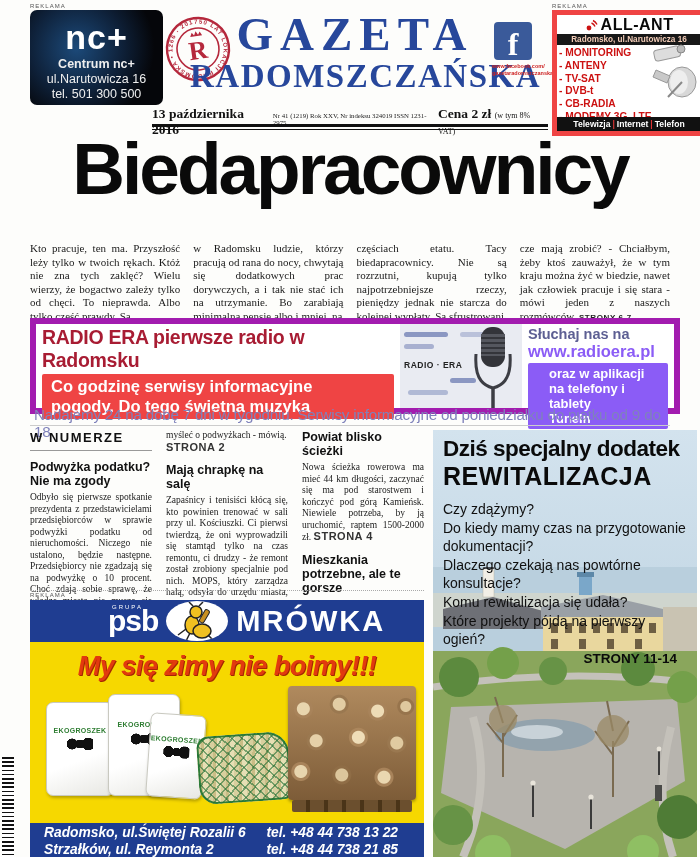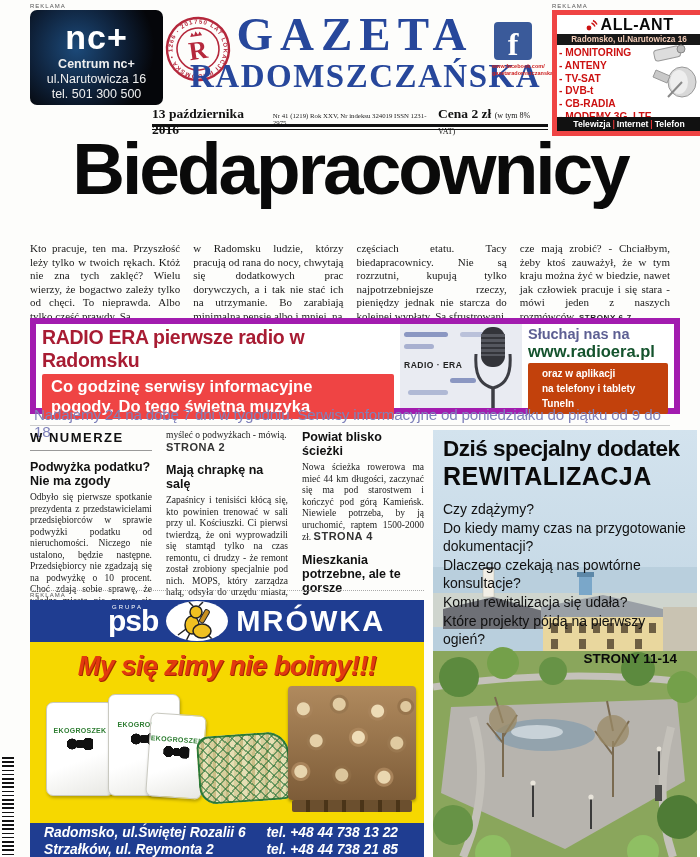--- a/index.html
+++ b/index.html
@@ -47,22 +47,22 @@
   
   #radio{left:30px;top:318px;width:638px;height:84px;border:6px solid #a21caf;display:flex;background:#fff;}
   #radio .lft{width:352px;padding:2px 6px;}
   #radio .lft .t{color:#a81c33;font-size:19.5px;font-weight:800;letter-spacing:-0.3px;}
   #radio .pbox{background:#ef4444;color:#fff;font-weight:700;font-size:16.5px;line-height:19.5px;padding:3px 9px;margin-top:2px;border-radius:2px;}
   #radio .mid{width:122px;position:relative;background:#e9ebf2;overflow:hidden;}
   #radio .mid .bar{position:absolute;background:#8b97c2;border-radius:3px;height:5px;}
   #radio .mid .lbl{position:absolute;left:4px;top:36px;font-size:8.5px;font-weight:800;color:#222;letter-spacing:.5px;}
   #radio .rgt{flex:1;padding:2px 6px;}
   #radio .rgt .l1{color:#5d5f93;font-size:14.5px;font-weight:700;line-height:16px;}
-  #radio .rgt .l2{color:#14532d;font-size:16.5px;font-weight:800;line-height:18px;}
-  #radio .rgt .pbox2{background:#c2410c;color:#fff;font-weight:700;font-size:10px;line-height:15px;padding:3px 14px;margin-top:3px;border-radius:2px;}
+  #radio .rgt .l2{color:#8b5cf6;font-size:16.5px;font-weight:800;line-height:18px;}
+  #radio .rgt .pbox2{background:#8b5cf6;color:#fff;font-weight:700;font-size:13px;line-height:15px;padding:3px 21px;margin-top:3px;border-radius:2px;}
   #radio-bottom{left:34px;top:406px;width:636px;color:#7f82bb;font-weight:400;font-size:15.2px;letter-spacing:-0.2px;}
   #rule-under-radio{left:30px;top:425px;width:640px;border-top:1px solid #ccc;}
 
   
   #wnumerze{left:30px;top:430px;width:394px;height:158px;display:flex;gap:14px;}
   #wnumerze .c{flex:1;}
   .wn-h{font-size:13px;font-weight:800;letter-spacing:1.5px;border-bottom:1px solid #999;padding-bottom:5px;}
   .wn-t{font-size:12.5px;font-weight:800;line-height:14px;margin:9px 0 4px;}
   .wn-b{font-family:"Liberation Serif",serif;font-size:9.5px;line-height:11.5px;text-align:justify;color:#1a1a1a;}
   .wn-p{font-family:"Liberation Sans",sans-serif;font-size:11px;font-weight:800;letter-spacing:.5px;color:#333;}

